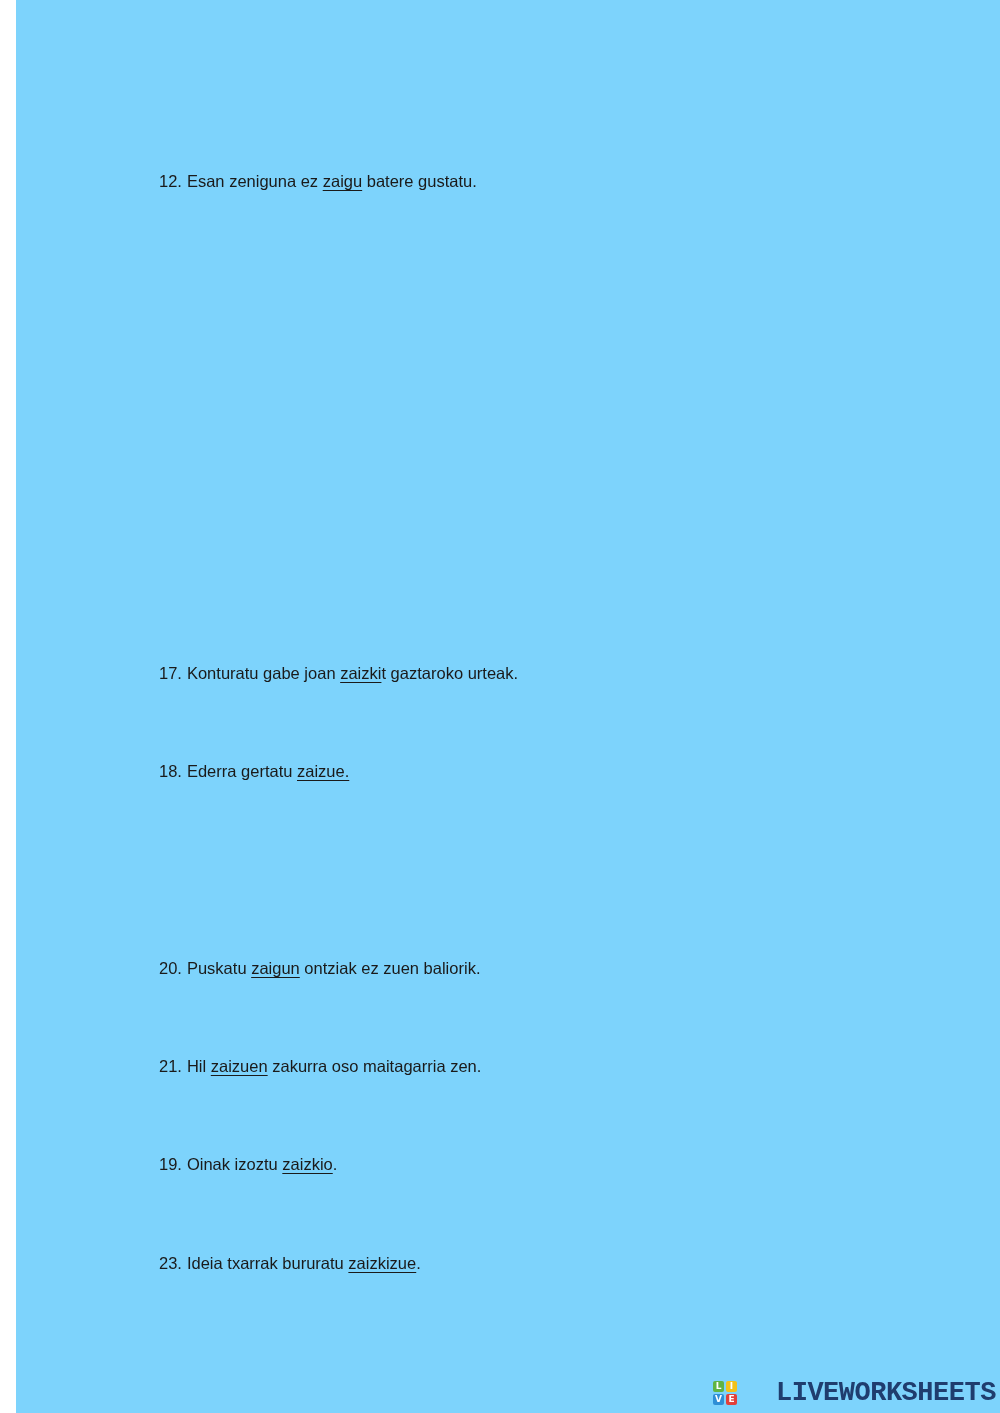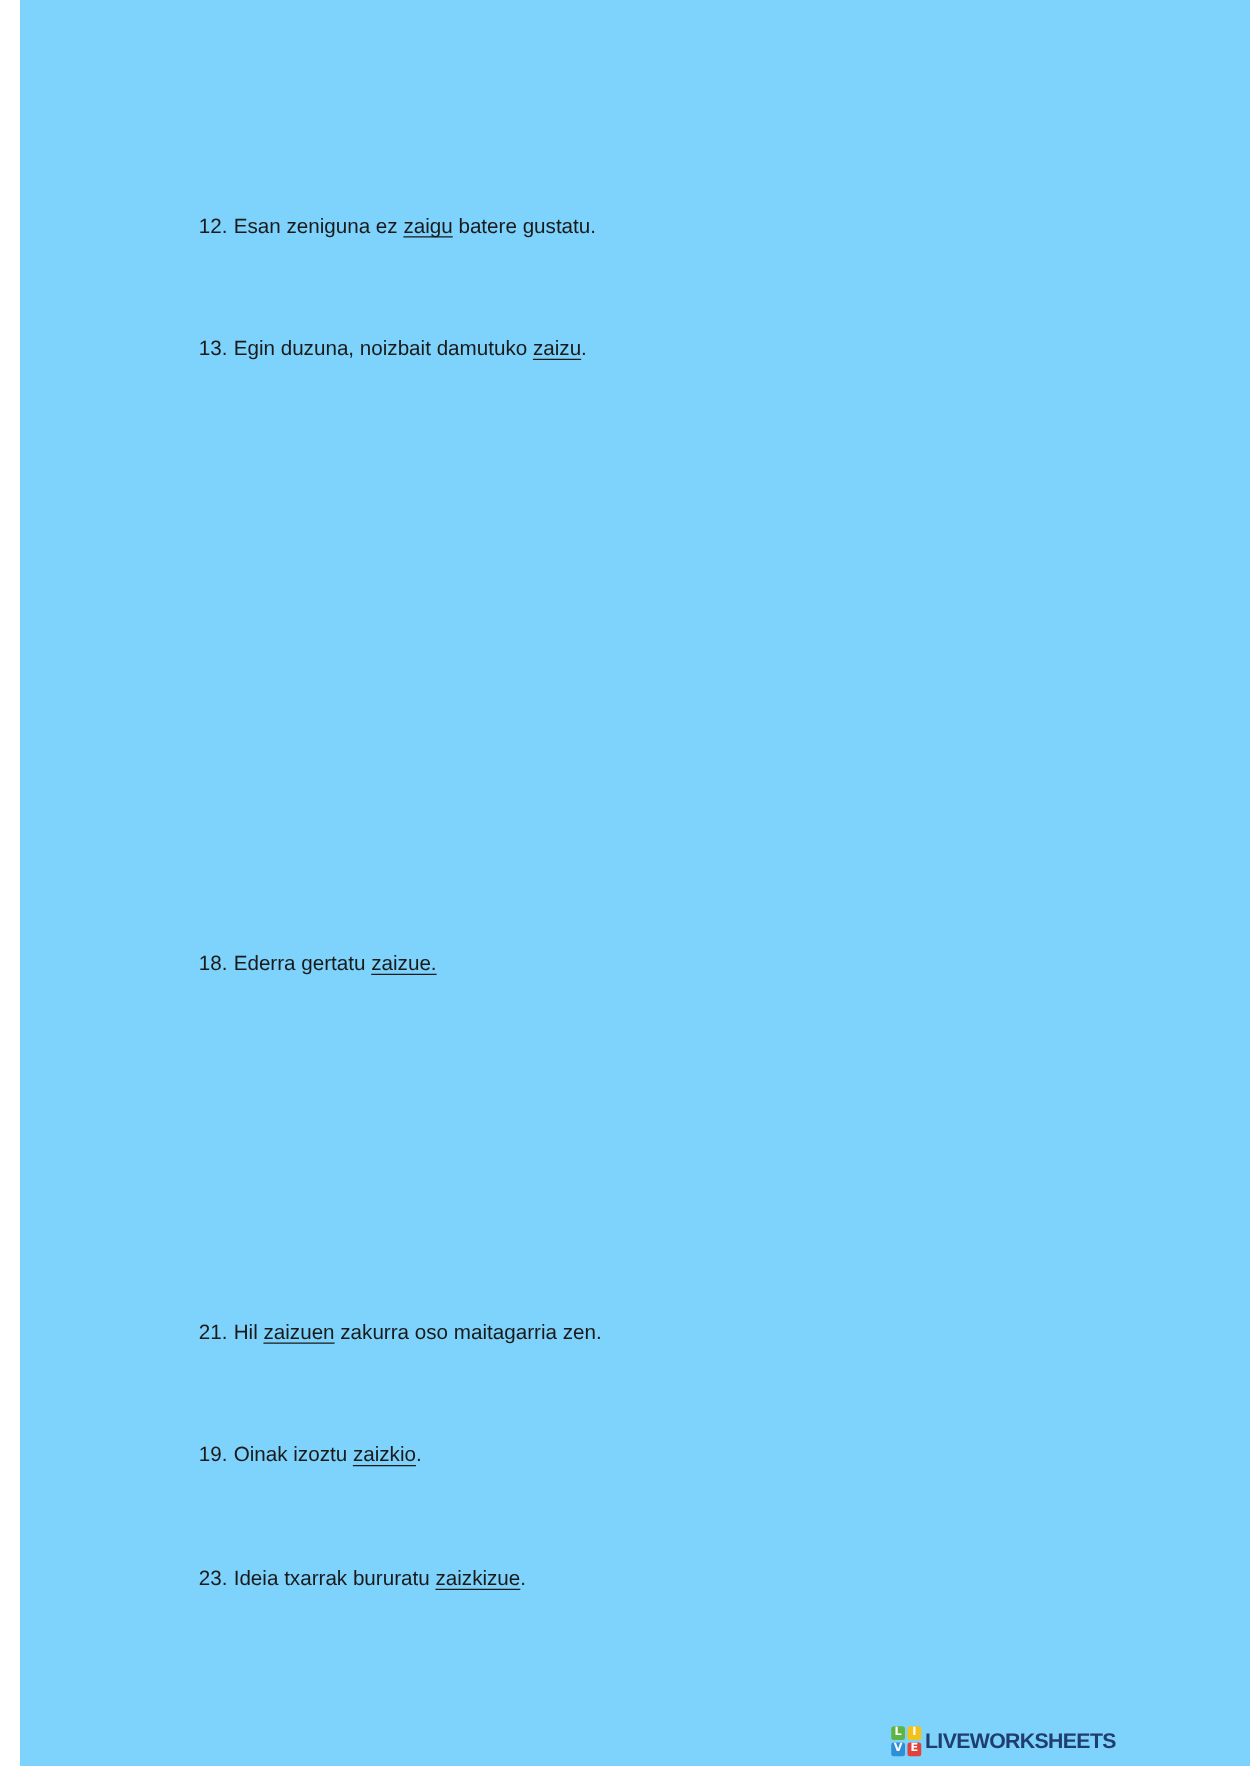--- a/index.html
+++ b/index.html
@@ -54,50 +54,54 @@
     .logo-cell {
       font-family: "DejaVu Sans", sans-serif;
       font-weight: bold;
       font-size: 9px;
       line-height: 11px;
       text-align: center;
       color: #ffffff;
       border-radius: 2px;
     }
     .logo-text {
-      font-family: Liberation Sans, sans-serif;
+      font-family: Liberation Mono, monospace;
       font-weight: bold;
-      font-size: 17px;
+      font-size: 27px;
       letter-spacing: -0.5px;
       color: #1f3d6e;
       line-height: 28px;
+      margin-left: 36px;
     }
   </style>
 </head>
 <body>
 
 <div class="page">
 
   <div class="sentence" style="top:171px">
     <span class="num">12.</span><span>Esan zeniguna ez </span><u>zaigu</u><span> batere gustatu.</span>
   </div>
 
-  <div class="sentence" style="top:269px">
-    <span class="num">13.</span><span>Egin duzuna, noizbait damutuko </span><u>zaizu</u><span>.</span>
-  </div>
 
 
 
 
+  <div class="sentence" style="top:663px">
+    <span class="num">17.</span><span>Konturatu gabe joan </span><u>zaizki</u><span>t gaztaroko urteak.</span>
+  </div>
 
   <div class="sentence" style="top:761px">
     <span class="num">18.</span><span>Ederra gertatu </span><u>zaizue.</u><span></span>
   </div>
 
 
+  <div class="sentence" style="top:958px">
+    <span class="num">20.</span><span>Puskatu </span><u>zaigun</u><span> ontziak ez zuen baliorik.</span>
+  </div>
 
   <div class="sentence" style="top:1056px">
     <span class="num">21.</span><span>Hil </span><u>zaizuen</u><span> zakurra oso maitagarria zen.</span>
   </div>
 
   <div class="sentence" style="top:1154px">
     <span class="num">19.</span><span>Oinak izoztu </span><u>zaizkio</u><span>.</span>
   </div>
 
   <div class="sentence" style="top:1253px">

